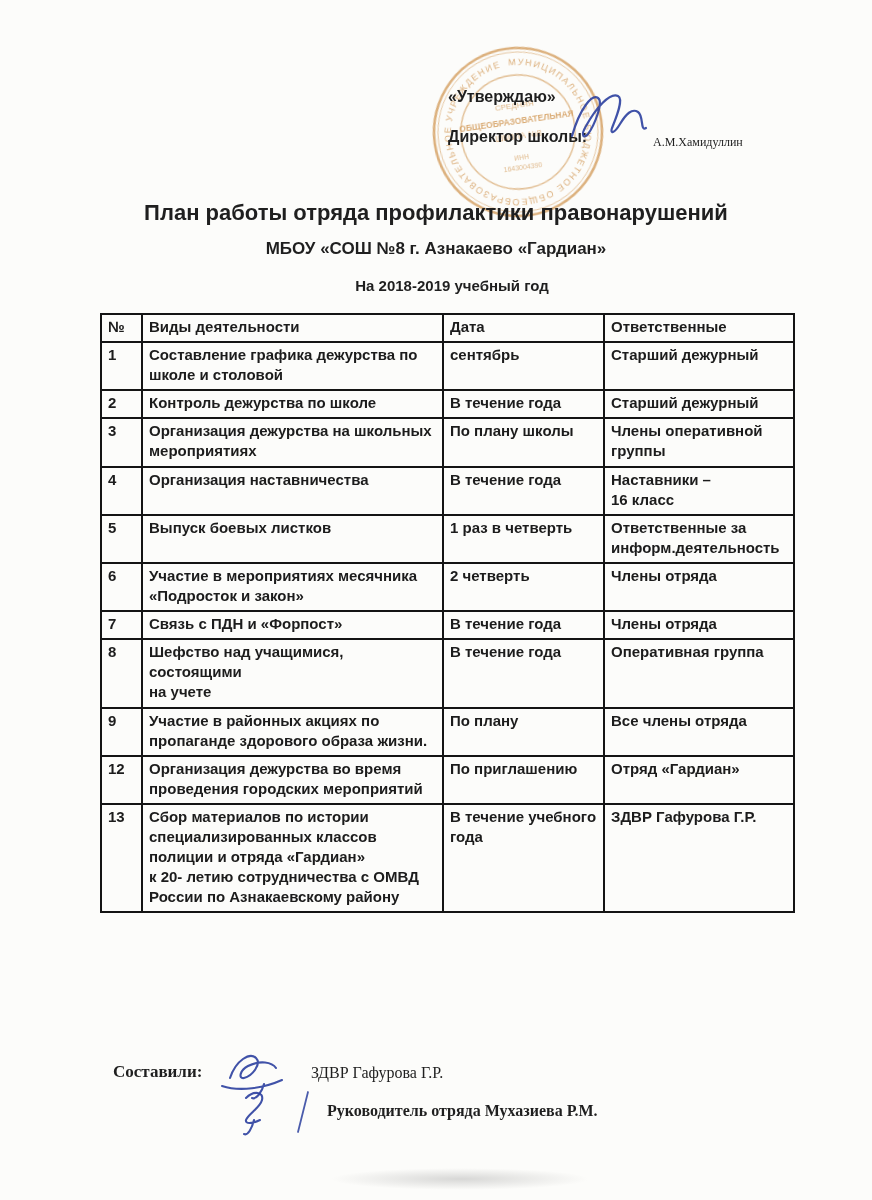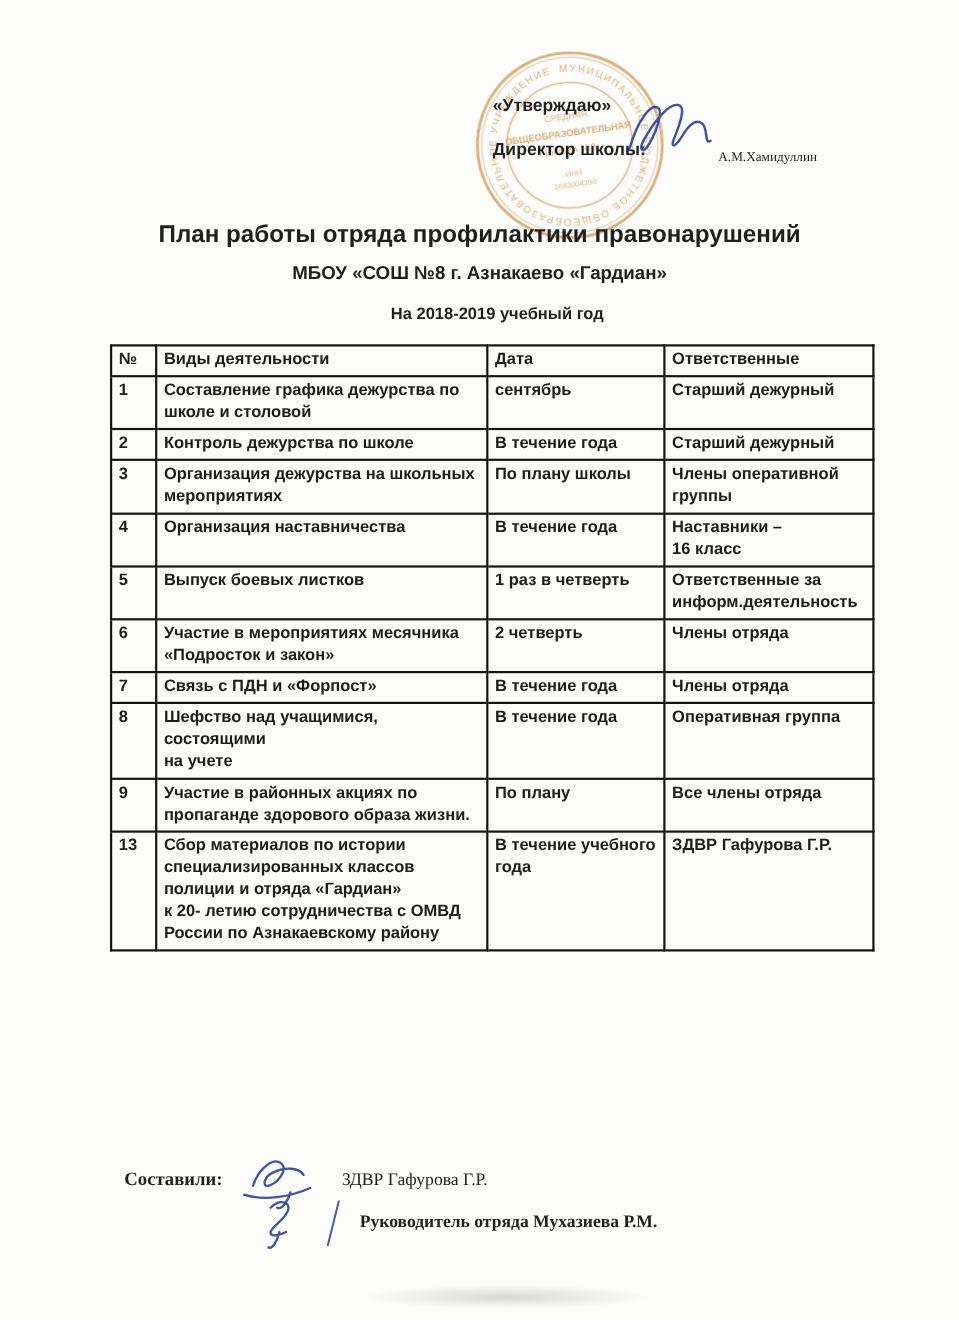--- a/index.html
+++ b/index.html
@@ -184,20 +184,27 @@
           <td class="cell cell-responsible">Оперативная группа</td>
         </tr>
         <tr>
           <td class="cell cell-num">9</td>
           <td class="cell cell-activity">Участие в районных акциях по
 пропаганде здорового образа жизни.</td>
           <td class="cell cell-date">По плану</td>
           <td class="cell cell-responsible">Все члены отряда</td>
         </tr>
         <tr>
+          <td class="cell cell-num">12</td>
+          <td class="cell cell-activity">Организация дежурства во время
+проведения городских мероприятий</td>
+          <td class="cell cell-date">По приглашению</td>
+          <td class="cell cell-responsible">Отряд «Гардиан»</td>
+        </tr>
+        <tr>
           <td class="cell cell-num">13</td>
           <td class="cell cell-activity">Сбор материалов по истории
 специализированных классов
 полиции и отряда «Гардиан»
 к 20- летию сотрудничества с ОМВД
 России по Азнакаевскому району</td>
           <td class="cell cell-date">В течение учебного
 года</td>
           <td class="cell cell-responsible">ЗДВР Гафурова Г.Р.</td>
         </tr>

